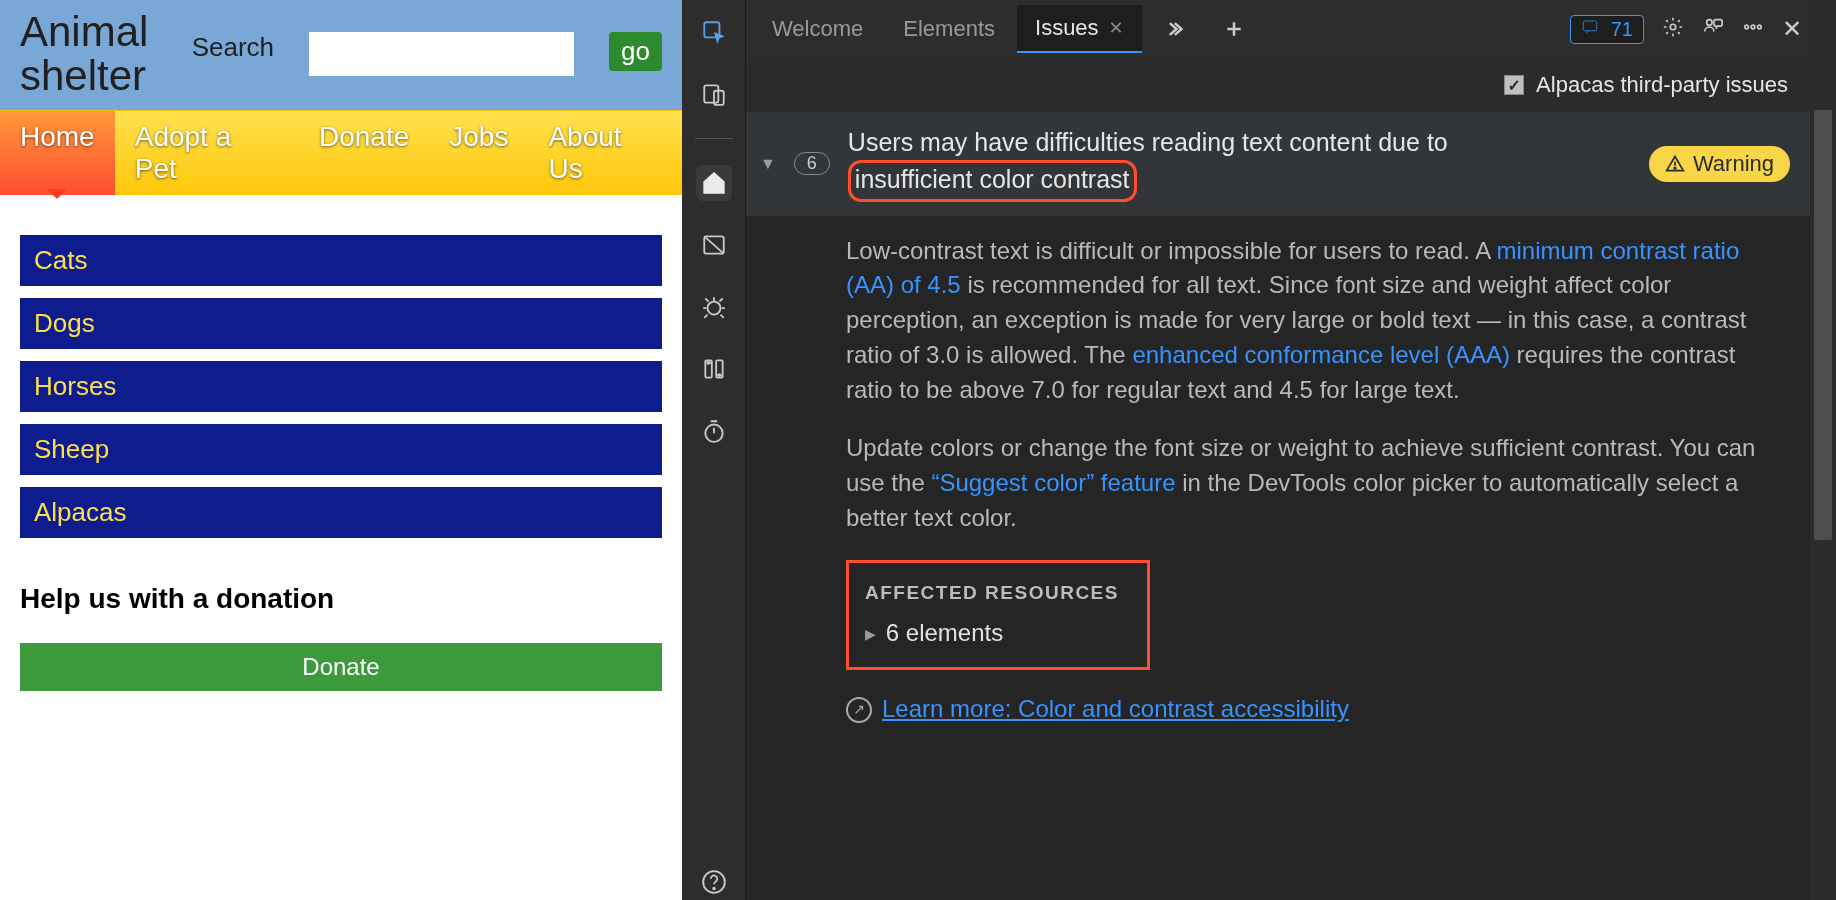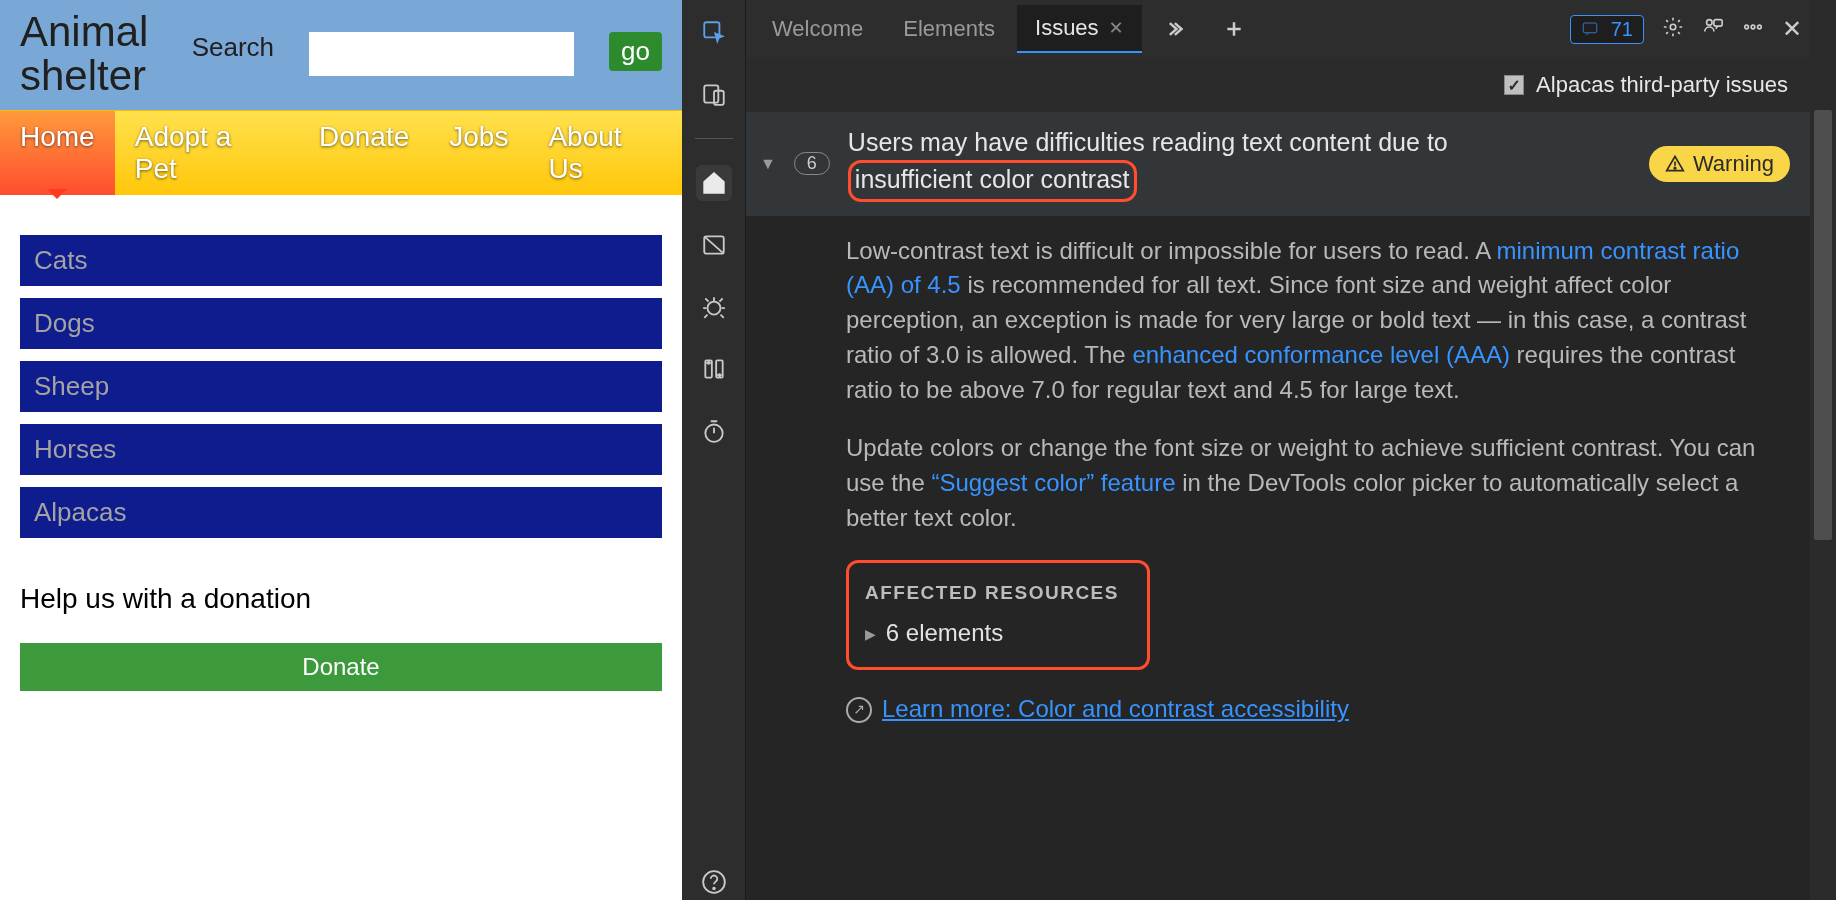--- a/index.html
+++ b/index.html
@@ -68,27 +68,27 @@
     position:absolute;
     left:50%; transform:translateX(-50%);
     bottom:-14px;
     border:10px solid transparent;
     border-top-color:#ff3b1f;
   }
   .content { padding: 40px 20px 20px 20px; }
   .animal-list { display:flex; flex-direction:column; gap:12px; }
   .animal {
     background:#0e1c8e;
-    color:#a3a3a3;
+    color:#fde047;
     font-size:26px;
     padding:10px 14px;
   }
   .donation-heading{
     font-size:28px;
-    font-weight:400;
+    font-weight:700;
     margin-top:45px;
     margin-bottom:18px;
   }
   .amount-row{display:flex; gap:14px;}
   .amount-btn{
     flex:1;
     background:#3d5a5a;
     color:#d8e2e2;
     font-size:22px;
     text-align:center;
@@ -164,21 +164,21 @@
     cursor:pointer;
   }
   .tab.active{
     background:#1e1e1e;
     color:#e6e6e6;
     border-bottom:2px solid #3794ff;
   }
   .tab-close{color:#888;font-size:18px;}
   .tabbar-icons{margin-left:auto;display:flex;align-items:center;gap:18px;}
   .chip{
-    display:flex;align-items:center;gap:12px;
+    display:flex;align-items:flex-start;gap:12px;
     background:#1e1e1e;
     border:1px solid #3794ff;
     border-radius:4px;
     color:#3794ff;
     padding:2px 10px;
     font-size:20px;
     margin-left:12px;
   }
   .chip svg{width:18px;height:18px;stroke:#3794ff;fill:none;}
   .toolbar-icon{color:#ccc;}
@@ -246,21 +246,21 @@
     padding: 18px 36px 20px 100px;
     font-size:24px;
     line-height:1.45;
     color:#b9b9b9;
   }
   .issue-body p{margin-bottom:24px;}
   .link{color:#3794ff;}
   .link.u{text-decoration:underline;}
   .affected{
     border:3px solid #ff4d2e;
-    border-radius:12px;
+    border-radius:0;
     display:inline-block;
     padding:16px 28px 16px 16px;
     margin-bottom:22px;
   }
   .affected-h{
     font-size:19px;
     letter-spacing:1.5px;
     color:#bcbcbc;
     font-weight:600;
     margin-bottom:10px;
@@ -312,22 +312,22 @@
     <div class="nav-item">Adopt a Pet</div>
     <div class="nav-item">Donate</div>
     <div class="nav-item">Jobs</div>
     <div class="nav-item">About Us</div>
   </div>
 
   <div class="content">
     <div class="animal-list">
       <div class="animal">Cats</div>
       <div class="animal">Dogs</div>
+      <div class="animal">Horses</div>
       <div class="animal">Sheep</div>
-      <div class="animal">Horses</div>
       <div class="animal">Alpacas</div>
     </div>
 
     <div class="donation-heading">Help us with a donation</div>
     <button class="donate-btn">Donate</button>
   </div>
 </div>
 
 <div class="devtools">
   <div class="activity-bar">

